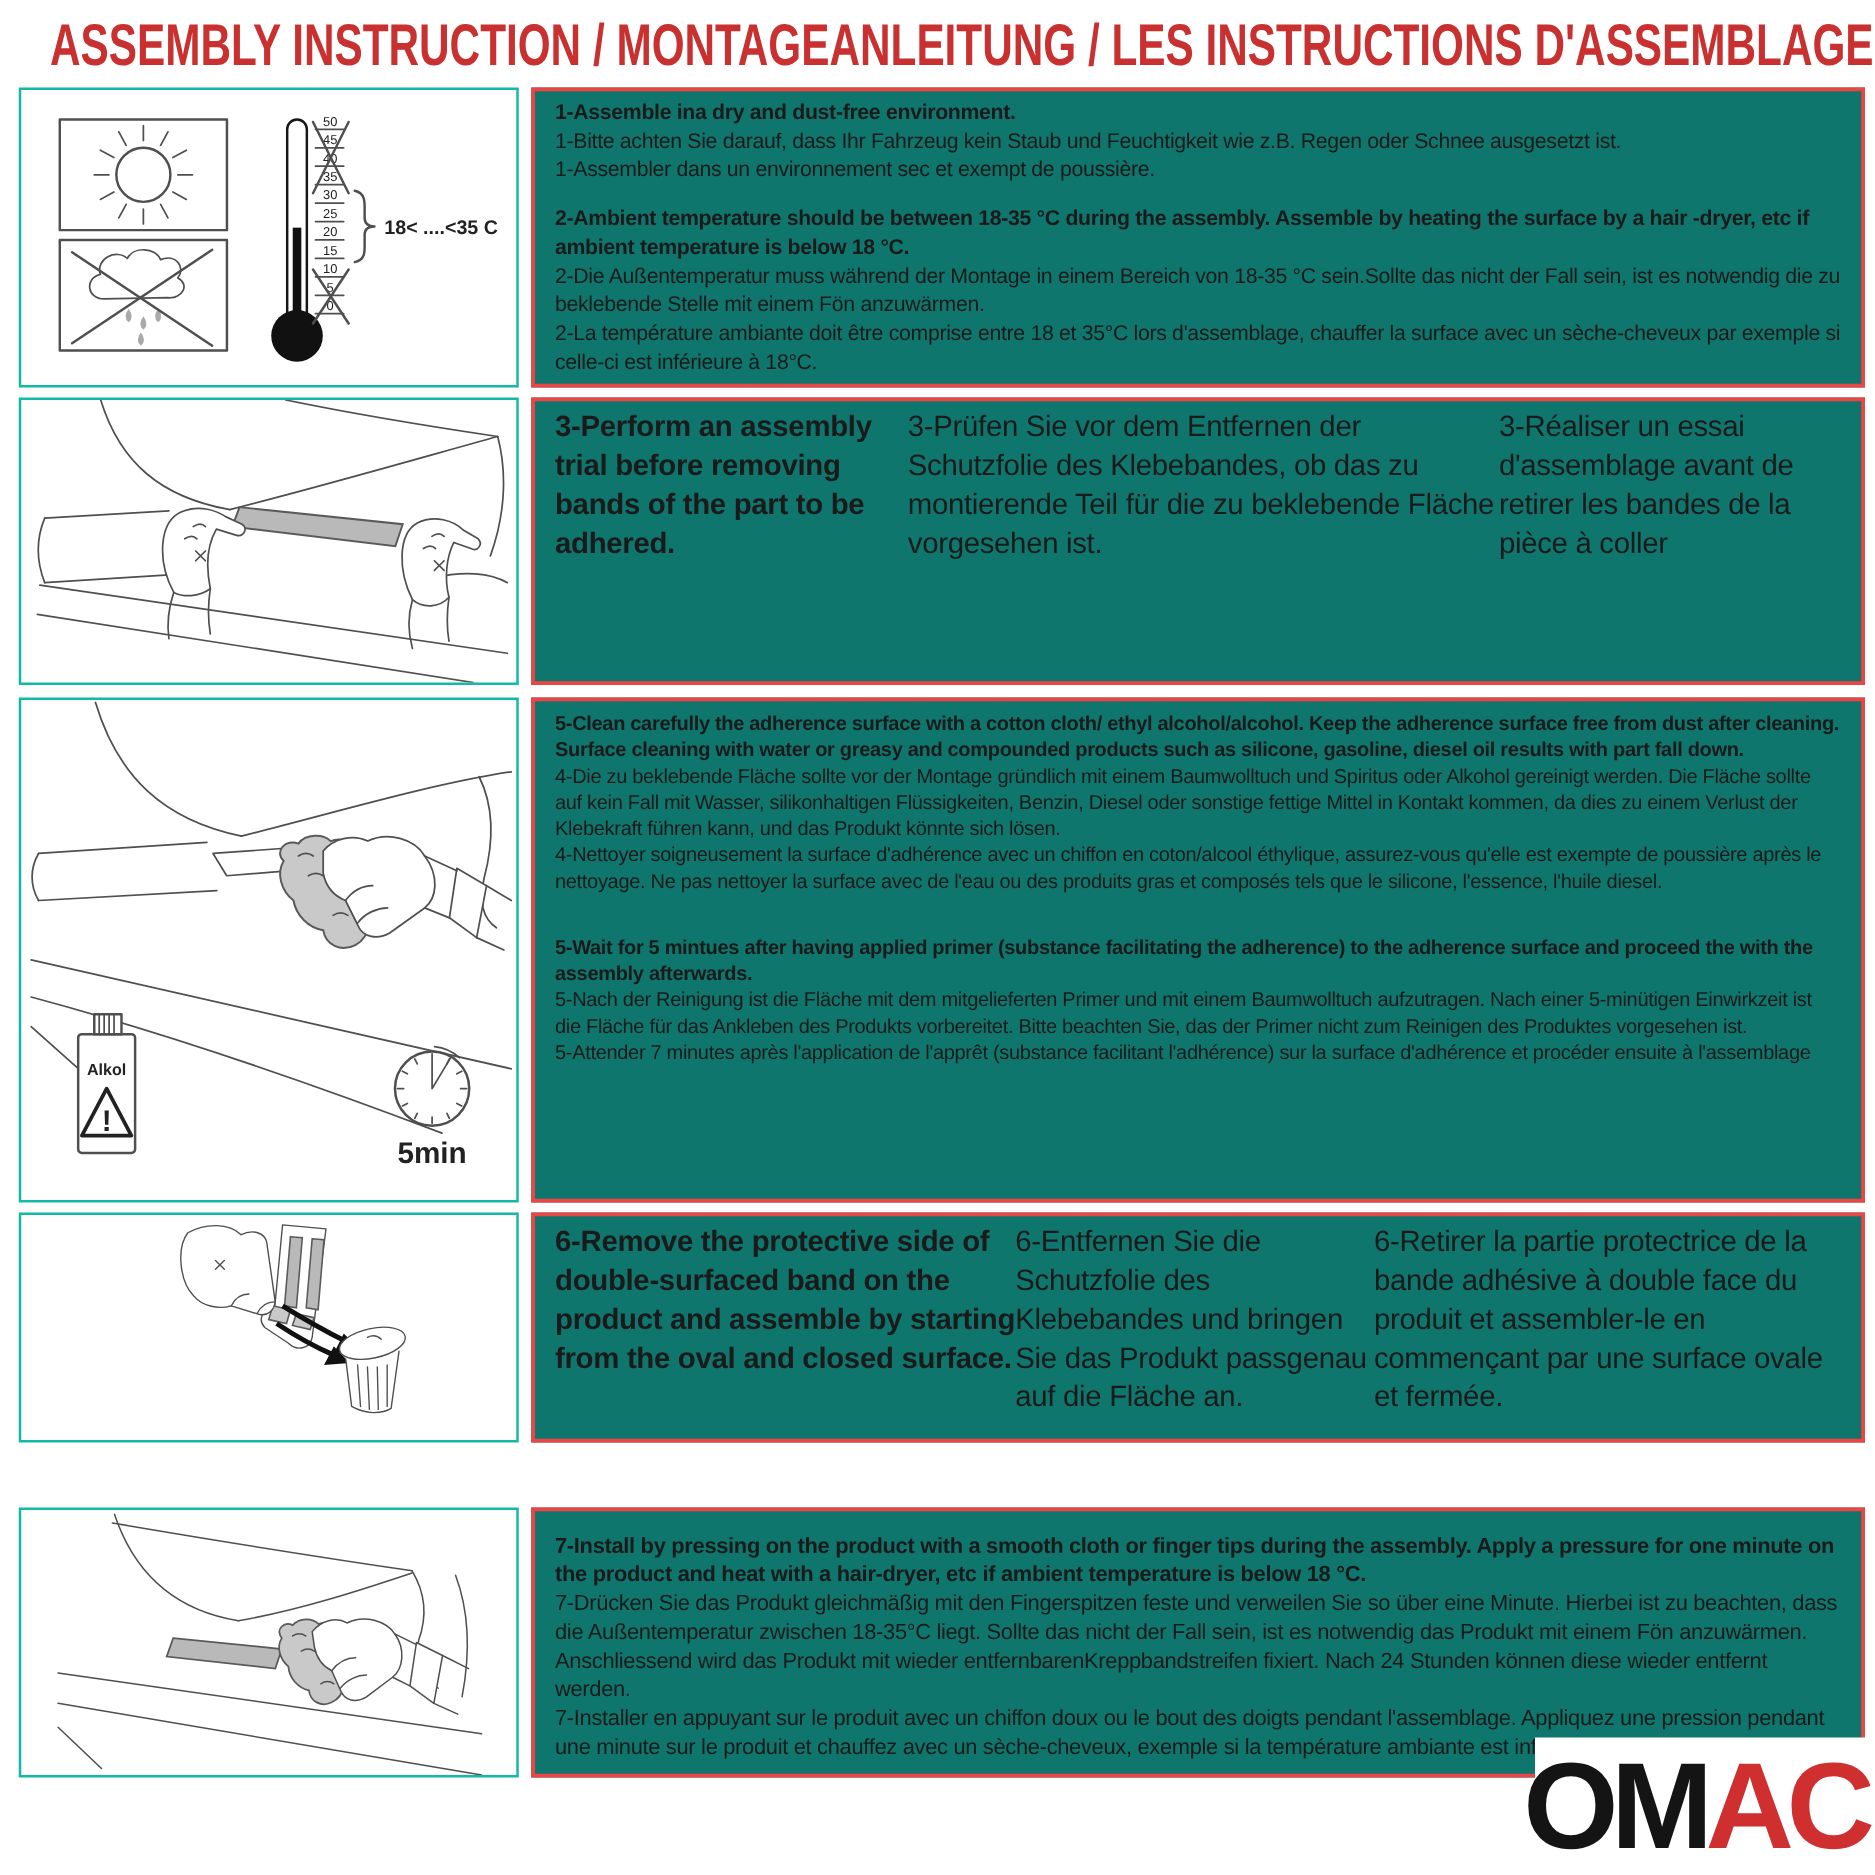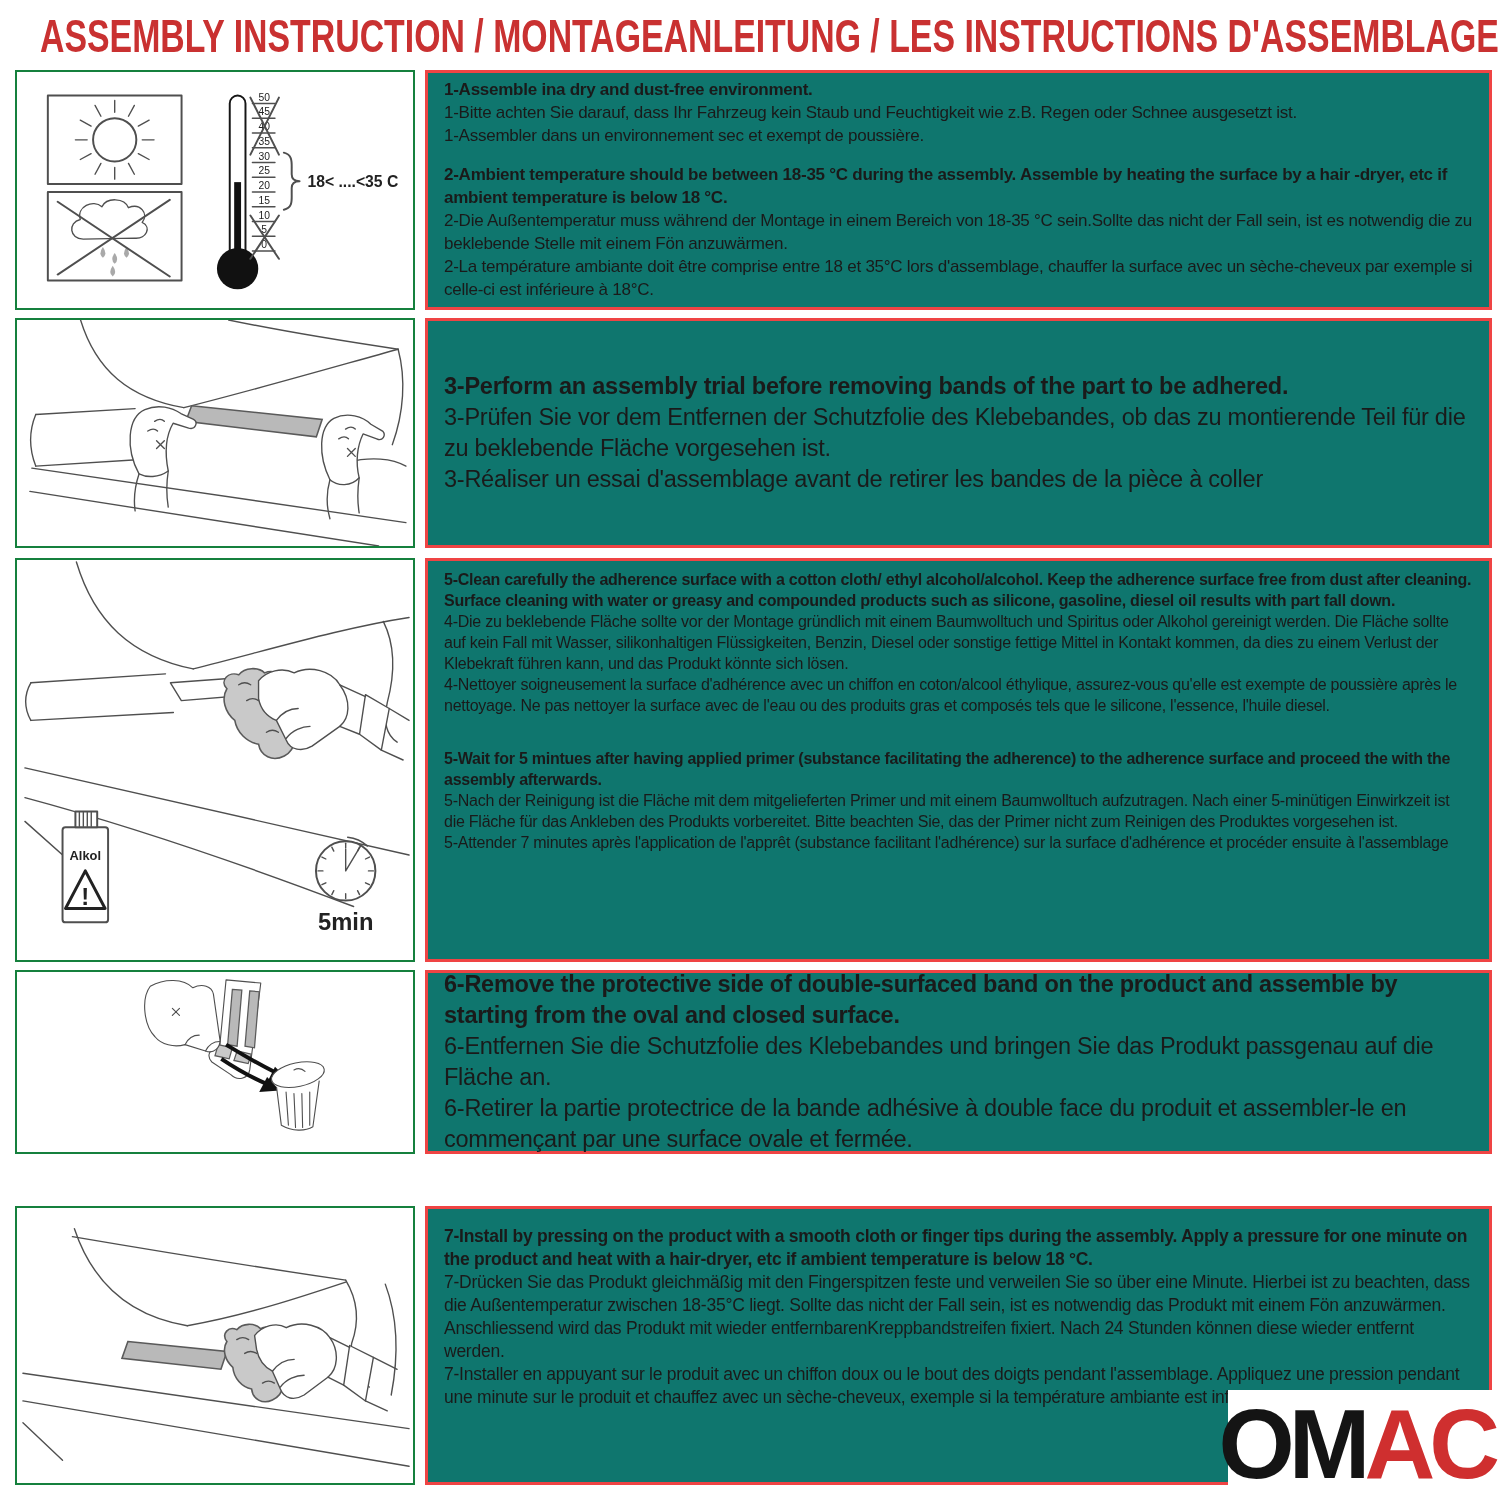--- a/index.html
+++ b/index.html
@@ -10,29 +10,29 @@
     overflow:hidden;
   }
   .title{
     position:absolute;left:40px;top:8px;margin:0;white-space:nowrap;
     font-size:47px;font-weight:800;color:#c93131;
     transform:scaleX(0.72);transform-origin:left top;letter-spacing:0;
   }
   .row{position:absolute;left:15px;right:8px;}
   .figbox{
     position:absolute;left:0;top:0;width:400px;height:100%;
-    border:2px solid #15803d;background:#fff;box-sizing:border-box;
+    border:2px solid #14b8a6;background:#fff;box-sizing:border-box;
   }
   .figbox svg{display:block;width:100%;height:100%;}
   .textbox{
     position:absolute;left:410px;right:0;top:0;bottom:0;
     border:3px solid #ef4444;background:#0f766e;box-sizing:border-box;
     padding:5px 16px;
   }
-  .center{display:flex;flex-direction:column;justify-content:center;}
+  .center{display:flex;flex-direction:row;justify-content:flex-end;}
   p{margin:0;}
   .b{font-weight:bold;}
   .gap{margin-top:16px;}
   .gap20{margin-top:32px;}
   .fs17{font-size:17px;line-height:23px;letter-spacing:-0.25px;}
   .fs16{font-size:16px;line-height:21px;letter-spacing:-0.25px;}
   .fs23{font-size:23.5px;line-height:31px;letter-spacing:-0.25px;}
   .fs175{font-size:17.5px;line-height:23px;letter-spacing:-0.25px;}
   .pad-top{padding-top:16px;}
   .art{stroke:#4f4f4f;stroke-width:2;fill:none;stroke-linecap:round;stroke-linejoin:round;}
@@ -267,21 +267,21 @@
         </g>
       </svg>
     </div>
     <div class="textbox center fs23">
       <p class="b">6-Remove the protective side of double-surfaced band on the product and assemble by starting from the oval and closed surface.</p>
       <p>6-Entfernen Sie die Schutzfolie des Klebebandes und bringen Sie das Produkt passgenau auf die Fläche an.</p>
       <p>6-Retirer la partie protectrice de la bande adhésive à double face du produit et assembler-le en commençant par une surface ovale et fermée.</p>
     </div>
   </section>
 
-  <section class="row" style="top:1206px;height:279px;">
+  <section class="row" style="top:1206px;height:216px;">
     <div class="figbox">
       <svg viewBox="0 0 400 244" preserveAspectRatio="xMidYMid meet">
         <g class="art thin">
           <path d="M 58,4 C 76,58 112,92 172,102"></path>
           <path d="M 56,12 C 150,28 250,44 332,56"></path>
           <path d="M 172,102 C 230,92 290,72 332,58"></path>
           <path d="M 332,56 C 344,76 346,98 338,120 C 334,142 342,158 356,164"></path>
           <path d="M 372,60 C 384,92 386,130 378,172"></path>
           <path d="M 6,150 L 396,206"></path>
           <path d="M 6,178 L 396,244"></path>

